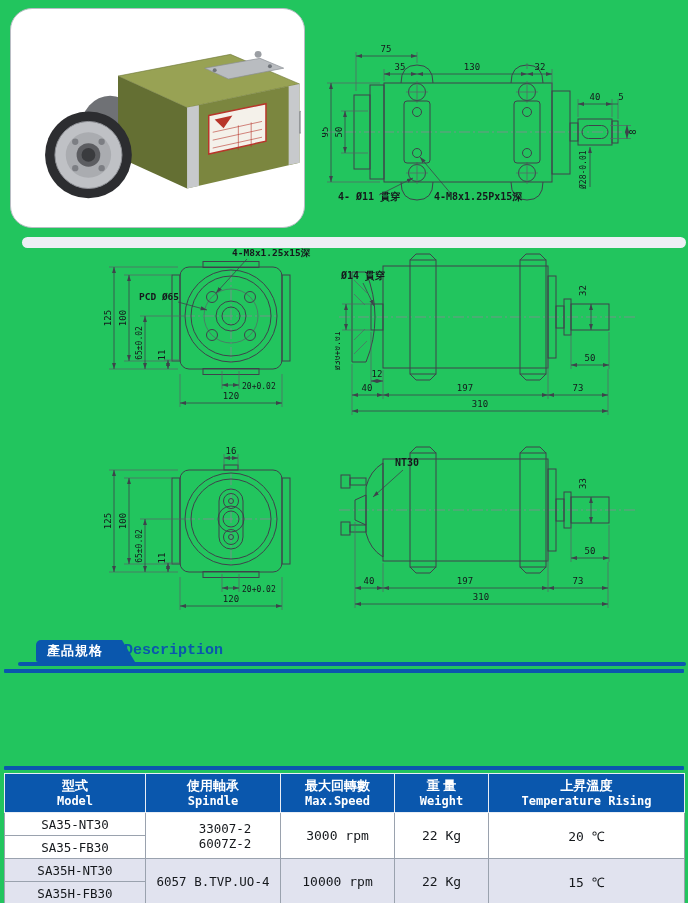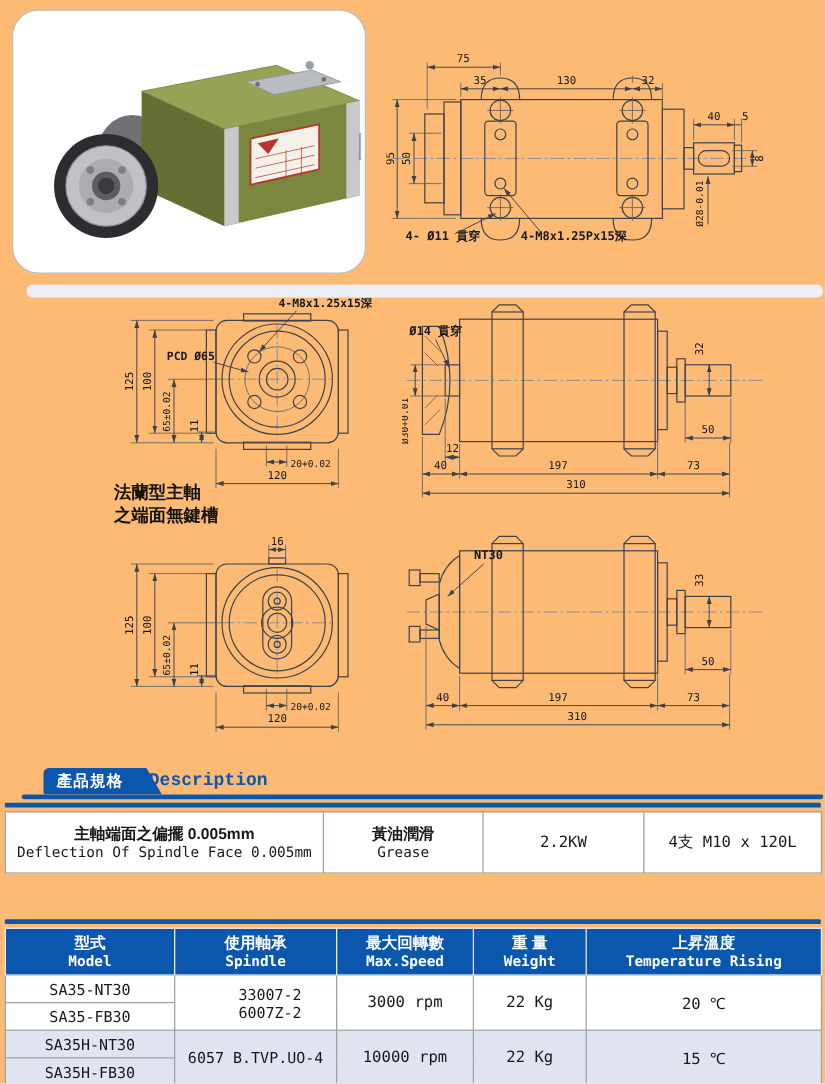--- a/index.html
+++ b/index.html
@@ -1,16 +1,16 @@
 <!DOCTYPE html>
 <html><head>
 <meta charset="utf-8">
 <style>
   html,body{margin:0;padding:0;background:#fff;}
-  .page{position:relative;width:688px;height:903px;background:#fdba74;overflow:hidden;
+  .page{position:relative;width:688px;height:903px;background:#22c55e;overflow:hidden;
         font-family:"Liberation Sans",sans-serif;color:#15181c;}
   .abs{position:absolute;}
 
   
   svg text{font-family:"DejaVu Sans Mono",monospace;fill:#15181c;}
   .ln{fill:none;stroke:#3e434b;stroke-width:1;}
   .xl{fill:none;stroke:#596069;stroke-width:.7;}
   .dl{fill:none;stroke:#3e434b;stroke-width:.8;}
   .cl{fill:none;stroke:#858b94;stroke-width:.8;stroke-dasharray:11 3 2 3;}
   .dim{font-size:9px;}
@@ -263,24 +263,20 @@
     <line class="dl" x1="17" y1="159" x2="273" y2="159" marker-start="url(#a3)" marker-end="url(#a3)"></line>
     <text class="dim" x="145" y="155" text-anchor="middle">310</text>
     <text class="note" x="6" y="27">Ø14 貫穿</text>
     <line class="dl" x1="28" y1="31" x2="39" y2="54" marker-end="url(#a3)"></line>
     <line class="xl" x1="36" y1="52" x2="7" y2="52"></line>
       <line class="xl" x1="36" y1="78" x2="7" y2="78"></line>
     <line class="dl" x1="11" y1="52" x2="11" y2="78" marker-start="url(#a3)" marker-end="url(#a3)"></line>
     <text class="dimS" transform="translate(5,118) rotate(-90)">Ø30+0.01</text>
   </svg>
 
-  <div class="abs caption">
-    <div>法蘭型主軸</div>
-    <div>之端面無鍵槽</div>
-  </div>
 
   <svg class="abs" style="left:85px;top:443px" width="250" height="177" viewBox="0 0 250 177">
     <defs>
         <marker id="a4" markerWidth="9" markerHeight="6" refX="8" refY="3" orient="auto-start-reverse">
       <path d="M0,0.4 L8,3 L0,5.6 Z" fill="#3e434b"></path>
         </marker>
       </defs>
     <rect class="ln" x="87" y="35" width="8" height="86"></rect>
       <rect class="ln" x="197" y="35" width="8" height="86"></rect>
     <rect class="ln" x="139" y="22" width="14" height="5"></rect>
@@ -380,32 +376,20 @@
   <div class="tblwrap" style="top:669px">
     <div class="topbar"></div>
     <table class="t1">
       <colgroup>
           <col style="width:265px">
           <col style="width:133px">
           <col style="width:134px">
           <col style="width:148px">
         </colgroup>
       <tbody>
-      <tr>
-        <td>
-          <div class="zh">主軸端面之偏擺 0.005mm</div>
-          <div class="en">Deflection Of Spindle Face 0.005mm</div>
-            </td>
-        <td>
-          <div class="zh">黃油潤滑</div>
-          <div class="en">Grease</div>
-            </td>
-        <td class="mono">2.2KW</td>
-        <td class="mono">4支 M10 x 120L</td>
-      </tr>
     </tbody>
       </table>
   </div>
 
   <div class="tblwrap" style="top:766px">
     <div class="topbar"></div>
     <table class="t2">
       <colgroup>
           <col style="width:141px">
           <col style="width:135px">

